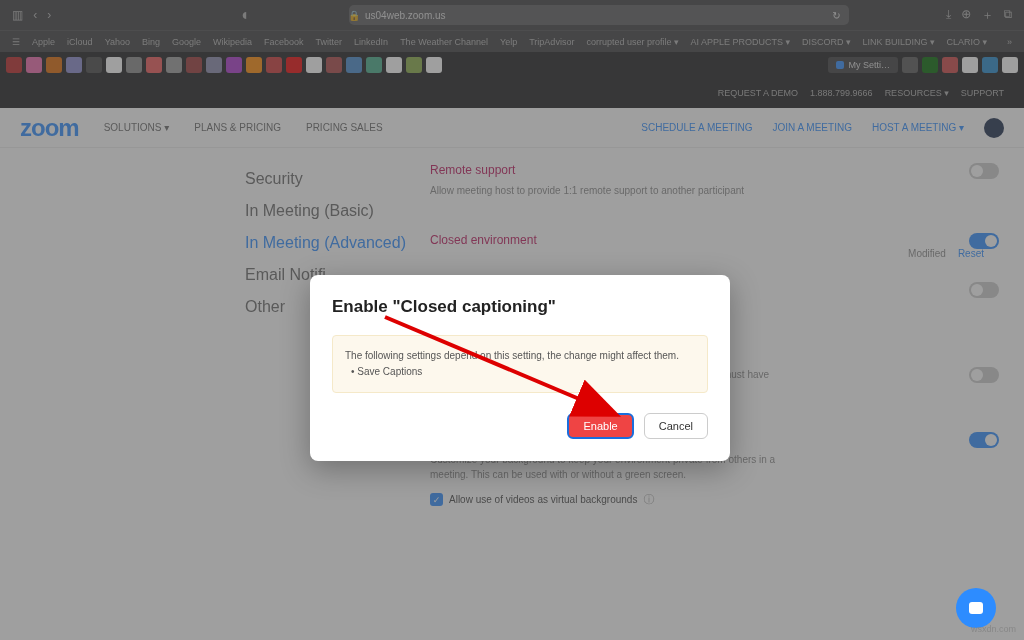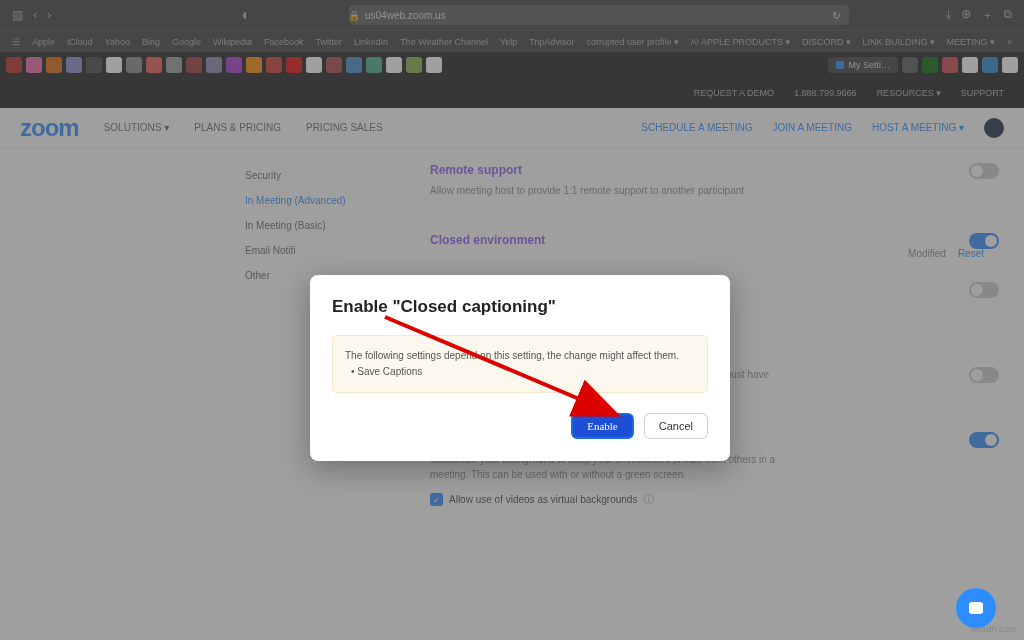--- a/index.html
+++ b/index.html
@@ -15,40 +15,40 @@
     
     .bookmarks { background: #3a3a3c; height: 22px; display: flex; align-items: center; padding: 0 12px; gap: 12px; font-size: 9px; color: #b0b0b0; border-top: 1px solid #4a4a4c; }
     .bookmark-item { cursor: pointer; white-space: nowrap; text-align: center; }
     
     
     .tabs-row { background: #1a1a1c; height: 26px; display: flex; align-items: center; padding: 0 6px; gap: 4px; }
     .tab-square { width: 16px; height: 16px; border-radius: 3px; flex-shrink: 0; }
     .tab-label { background: #3a3a3c; color: #ddd; font-size: 9px; padding: 3px 8px; border-radius: 3px; display: flex; align-items: center; gap: 4px; flex-shrink: 0; }
     
     
-    .dark-nav { background: #1a1a1c; height: 30px; display: flex; align-items: center; justify-content: flex-end; padding: 0 20px; gap: 20px; font-size: 9px; color: #aaa; }
+    .dark-nav { background: #1a1a1c; height: 30px; display: flex; align-items: center; justify-content: flex-end; padding: 0 20px; gap: 12px; font-size: 9px; color: #aaa; }
     .dark-nav-item { cursor: pointer; }
     
     
     .zoom-nav { background: #fff; height: 40px; display: flex; align-items: center; padding: 0 20px; gap: 25px; border-bottom: 1px solid #eee; }
     .zoom-logo { color: #2d8cff; font-weight: bold; font-size: 24px; letter-spacing: -1px; }
     .zoom-nav-item { font-size: 10px; color: #666; cursor: pointer; }
     .zoom-nav-right { margin-left: auto; display: flex; gap: 20px; align-items: center; }
     .zoom-nav-link { color: #2d8cff; font-size: 10px; font-weight: 500; cursor: pointer; }
     .avatar { width: 20px; height: 20px; border-radius: 50%; background: #1a2a4a; }
     
     
     .main { display: flex; background: #fff; height: calc(640px - 148px); }
     .sidebar { width: 175px; padding: 15px 0 15px 0; margin-left: 245px; flex-shrink: 0; }
-    .sidebar-item { font-size: 10px; color: #666; padding: 7px 0; cursor: pointer; }
+    .sidebar-item { font-size: 16px; color: #666; padding: 7px 0; cursor: pointer; }
     .sidebar-item.active { color: #2d8cff; font-weight: 500; }
     
     .content { flex: 1; padding: 15px 25px 15px 10px; position: relative; }
     .setting { margin-bottom: 35px; position: relative; }
-    .setting-title { font-size: 12px; font-weight: 700; color: #8b5cf6; margin-bottom: 6px; }
+    .setting-title { font-size: 12px; font-weight: 400; color: #be185d; margin-bottom: 6px; }
     .setting-desc { font-size: 10px; color: #888; line-height: 1.5; max-width: 350px; }
     .setting-checkbox { display: flex; align-items: center; gap: 6px; font-size: 10px; color: #444; margin-top: 10px; }
     .checkbox { width: 13px; height: 13px; background: #2d8cff; border-radius: 3px; color: white; display: flex; align-items: center; justify-content: center; font-size: 9px; }
     .info-icon { color: #aaa; font-size: 11px; }
     
     .toggle { position: absolute; right: 0; top: 0; width: 30px; height: 16px; border-radius: 8px; background: #ccc; cursor: pointer; }
     .toggle::after { content: ''; position: absolute; width: 12px; height: 12px; background: #fff; border-radius: 50%; top: 2px; left: 2px; }
     .toggle.on { background: #2d8cff; }
     .toggle.on::after { left: auto; right: 2px; }
     
@@ -58,21 +58,21 @@
     
     
     .dim { position: absolute; inset: 0; background: rgba(80,80,80,0.55); z-index: 5; }
     
     
     .modal { position: absolute; left: 310px; top: 275px; width: 420px; background: #fff; border-radius: 8px; z-index: 10; padding: 22px; box-shadow: 0 8px 30px rgba(0,0,0,0.3); }
     .modal-title { font-size: 17px; font-weight: 600; color: #222; margin-bottom: 18px; }
     .warning-box { background: #fdf8ed; border: 1px solid #f5e9c9; padding: 12px; border-radius: 4px; font-size: 10px; color: #555; line-height: 1.6; }
     .modal-actions { display: flex; justify-content: flex-end; gap: 10px; margin-top: 20px; }
     .btn { padding: 5px 14px; border-radius: 6px; font-size: 11px; cursor: pointer; border: 1px solid #ccc; background: #fff; color: #333; }
-    .btn.primary { background: #1d4ed8; border: 2px solid #1a6edd; color: #fff; font-weight: 500; font-family: Liberation Serif, serif; }
+    .btn.primary { background: #ef4444; border: 2px solid #1a6edd; color: #fff; font-weight: 500; }
     
     
     .arrow-svg { position: absolute; z-index: 15; left: 380px; top: 312px; pointer-events: none; }
     
     
     .chat-bubble { position: absolute; bottom: 12px; right: 28px; width: 40px; height: 40px; border-radius: 50%; background: #2d8cff; z-index: 20; display: flex; align-items: center; justify-content: center; cursor: pointer; }
     .chat-bubble::after { content: ''; width: 14px; height: 12px; background: #fff; border-radius: 3px; }
     
     .watermark { position: absolute; bottom: 6px; right: 8px; font-size: 9px; color: #888; z-index: 25; }
   </style>
@@ -110,21 +110,21 @@
   <span class="bookmark-item">Facebook</span>
   <span class="bookmark-item">Twitter</span>
   <span class="bookmark-item">LinkedIn</span>
   <span class="bookmark-item">The Weather Channel</span>
   <span class="bookmark-item">Yelp</span>
   <span class="bookmark-item">TripAdvisor</span>
   <span class="bookmark-item">corrupted user profile ▾</span>
   <span class="bookmark-item">AI APPLE PRODUCTS ▾</span>
   <span class="bookmark-item">DISCORD ▾</span>
   <span class="bookmark-item">LINK BUILDING ▾</span>
-  <span class="bookmark-item">MEETING ▾</span>
+  <span class="bookmark-item">CLARIO ▾</span>
   <span style="margin-left:auto">»</span>
 </div>
 
 <div class="tabs-row" id="tabs-row">
     <div style="display: flex; gap: 4px;">
       <div class="tab-square" style="background: rgb(187, 34, 34);"></div>
       <div class="tab-square" style="background: rgb(238, 102, 170);"></div>
       <div class="tab-square" style="background: rgb(221, 102, 0);"></div>
       <div class="tab-square" style="background: rgb(136, 136, 204);"></div>
       <div class="tab-square" style="background: rgb(68, 68, 68);"></div>
@@ -176,22 +176,22 @@
     <span class="zoom-nav-link">SCHEDULE A MEETING</span>
     <span class="zoom-nav-link">JOIN A MEETING</span>
     <span class="zoom-nav-link">HOST A MEETING ▾</span>
     <div class="avatar"></div>
   </div>
 </div>
 
 <div class="main">
   <div class="sidebar">
     <div class="sidebar-item">Security</div>
+    <div class="sidebar-item">In Meeting (Basic)</div>
     <div class="sidebar-item active">In Meeting (Advanced)</div>
-    <div class="sidebar-item">In Meeting (Basic)</div>
     <div class="sidebar-item">Email Notifi</div>
     <div class="sidebar-item">Other</div>
   </div>
   <div class="content">
 
     <div class="setting">
       <div class="setting-title">Remote support</div>
       <div class="setting-desc">Allow meeting host to provide 1:1 remote support to another participant</div>
       <div class="toggle"></div>
     </div>

